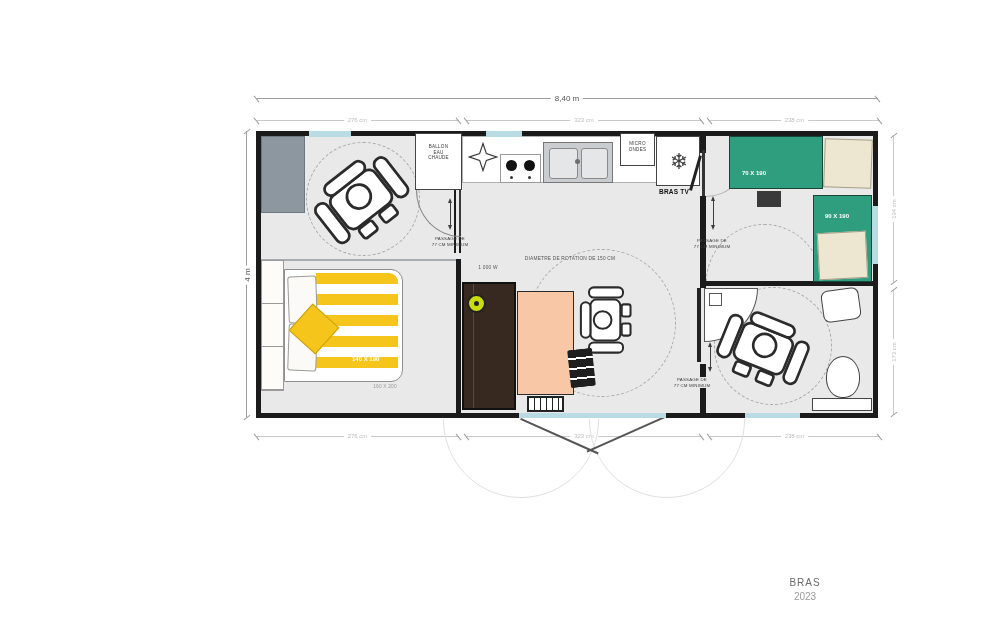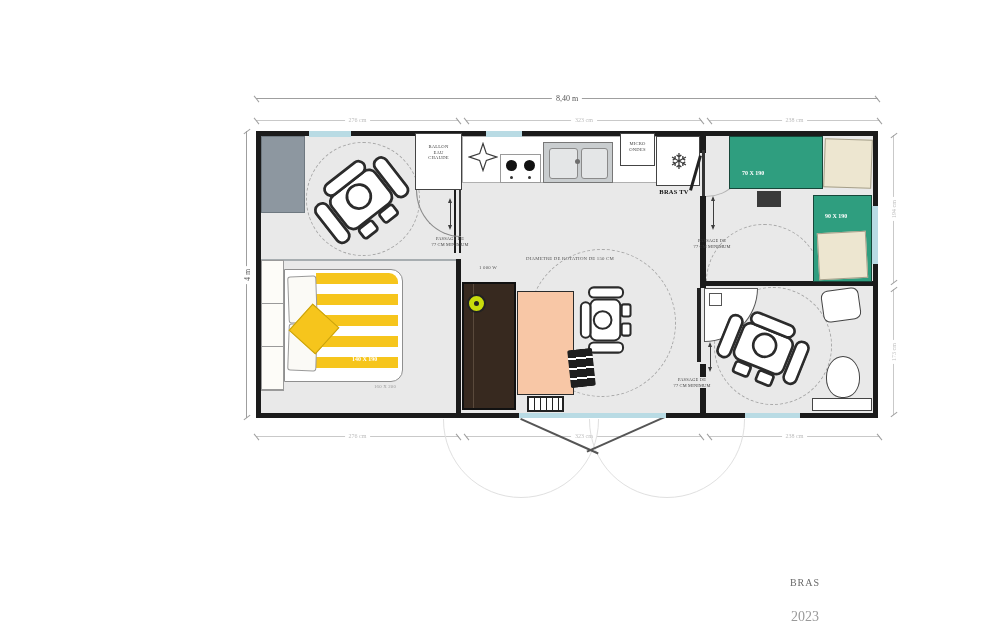--- a/index.html
+++ b/index.html
@@ -1,17 +1,17 @@
 <!DOCTYPE html>
 <html><head>
 <meta charset="utf-8">
 <style>
   html,body{margin:0;padding:0;background:#fff;}
   .canvas{position:relative;width:1000px;height:626px;background:#ffffff;overflow:hidden;
-          font-family:Liberation Serif, serif;}
+          font-family:Liberation Sans, sans-serif;}
   .abs{position:absolute;}
 
   
   .dim-h{position:absolute;height:0;border-top:1px solid #c9c9c9;}
   .dim-h.main{border-top:1px solid #9f9f9f;}
   .dim-h::before,.dim-h::after{content:"";position:absolute;top:-4px;width:1px;height:8px;background:#9f9f9f;transform:rotate(-38deg);}
   .dim-h::before{left:0;}
   .dim-h::after{right:0;}
   .dim-v{position:absolute;width:0;border-left:1px solid #c9c9c9;}
   .dim-v::before,.dim-v::after{content:"";position:absolute;left:-4px;height:1px;width:8px;background:#9f9f9f;transform:rotate(-38deg);}
@@ -235,16 +235,16 @@
 
   <div class="clip" style="left:256px;top:419px;width:622px;height:80px;z-index:1;">
     <div class="abs" style="left:187px;top:-77px;width:154px;height:154px;border:1px solid #e0e0e0;border-radius:50%;"></div>
     <div class="abs" style="left:333px;top:-77px;width:154px;height:154px;border:1px solid #e0e0e0;border-radius:50%;"></div>
   </div>
   <div class="abs" style="left:521px;top:418px;width:85px;height:1.5px;background:#555;transform:rotate(24deg);transform-origin:left top;z-index:4;"></div>
   <div class="abs" style="left:665px;top:418px;width:85px;height:1.5px;background:#555;transform:rotate(156deg);transform-origin:left top;z-index:4;"></div>
 
   <div class="abs" style="left:775px;top:577px;width:60px;text-align:center;z-index:2;">
     <div style="font-size:10px;color:#6a6a6a;letter-spacing:1px;">BRAS</div>
-    <div style="font-size:14px;color:#9a9a9a;margin-top:21px;">2023</div>
+    <div style="font-size:10px;color:#9a9a9a;margin-top:3px;">2023</div>
   </div>
 
 </div>
 
 </body></html>

